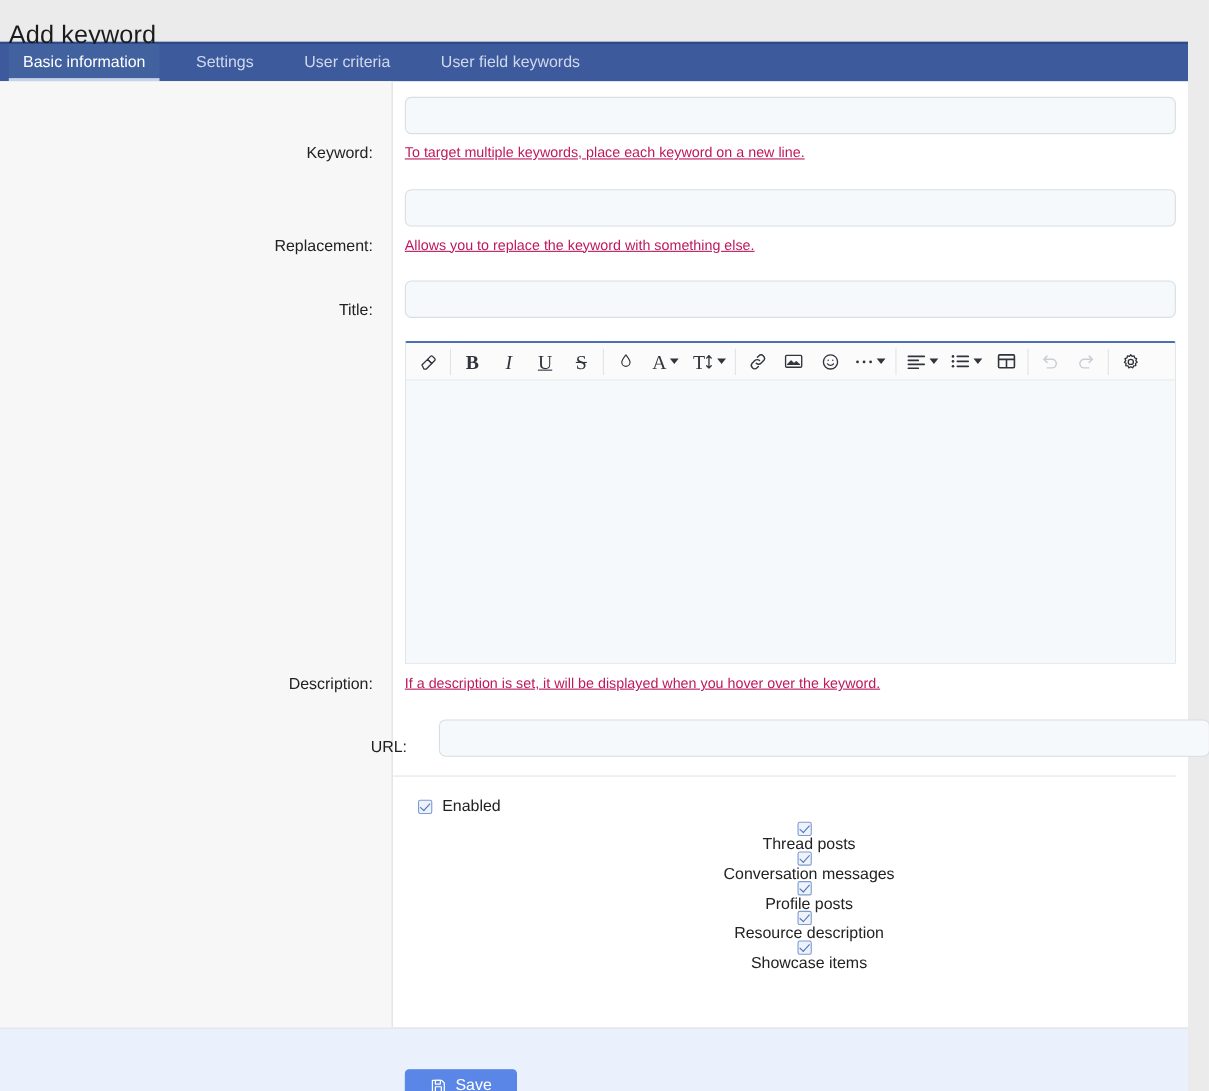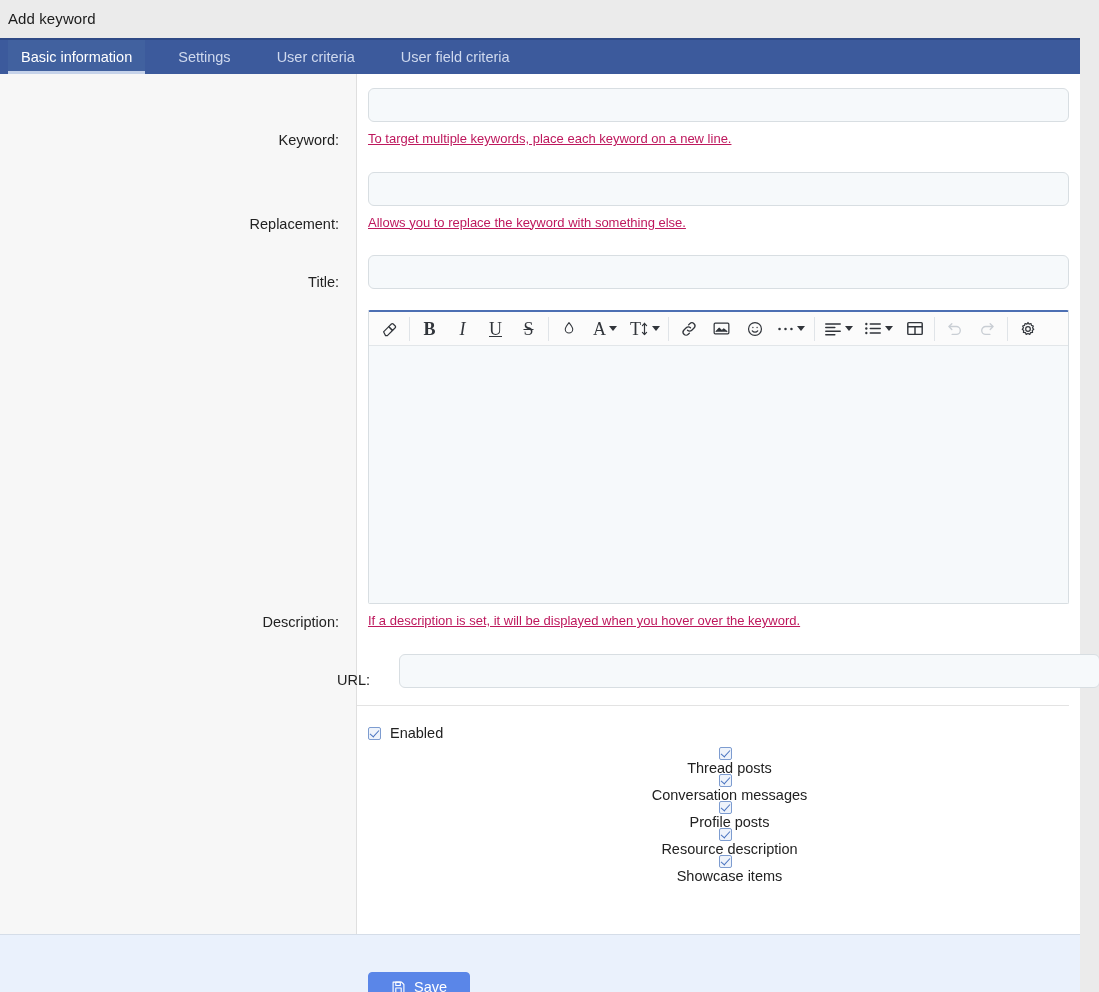--- a/index.html
+++ b/index.html
@@ -8,24 +8,24 @@
     width: 1099px; height: 992px;
     background: #ebebeb;
     font-family: "Liberation Sans", sans-serif;
     -webkit-font-smoothing: antialiased;
   }
 
   .page { position: relative; width: 1099px; height: 992px; overflow: hidden; }
 
   
   .page-title {
-    font-size: 15px;
+    font-size: 23px;
     color: #1b1b1b;
     font-weight: 400;
-    padding: 2px 0 0 8px;
+    padding: 14px 0 0 8px;
     height: 38px;
     line-height: 34px;
     letter-spacing: .1px;
   }
 
   
   .tabbar {
     width: 1080px;
     height: 36px;
     background: #3c5a9c;
@@ -231,21 +231,21 @@
     <div class="tab active">
       <span>Basic information</span>
     </div>
     <div class="tab">
       <span>Settings</span>
     </div>
     <div class="tab">
       <span>User criteria</span>
     </div>
     <div class="tab">
-      <span>User field criteria</span>
+      <span>User field keywords</span>
     </div>
   </div>
 
   <div class="form-wrap">
     <div class="label-col-bg"></div>
 
     <div class="rows">
 
       <div class="row" style="padding-top:14px;">
         <div class="row-label" style="padding-top:11px;">Keyword:</div>
@@ -413,21 +413,21 @@
         </div>
       </div>
 
       <div class="row" style="padding-top:17px;">
         <div class="row-label" style="padding:0;"></div>
         <div class="row-field" style="padding:0;">
           <div class="hr" style="width:712px;"></div>
         </div>
       </div>
 
-      <div class="row" style="padding-top:14px;padding-bottom:20px;">
+      <div class="row" style="padding-top:14px;padding-bottom:20px;margin-left:12px;">
         <div class="row-label" style="padding:0;"></div>
         <div class="row-field">
 
           <div class="cb-row">
             <span class="cbox"></span>
             <span>Enabled</span>
           </div>
           <div class="cb-row sub">
             <span class="cbox"></span>
             <span>Thread posts</span>

